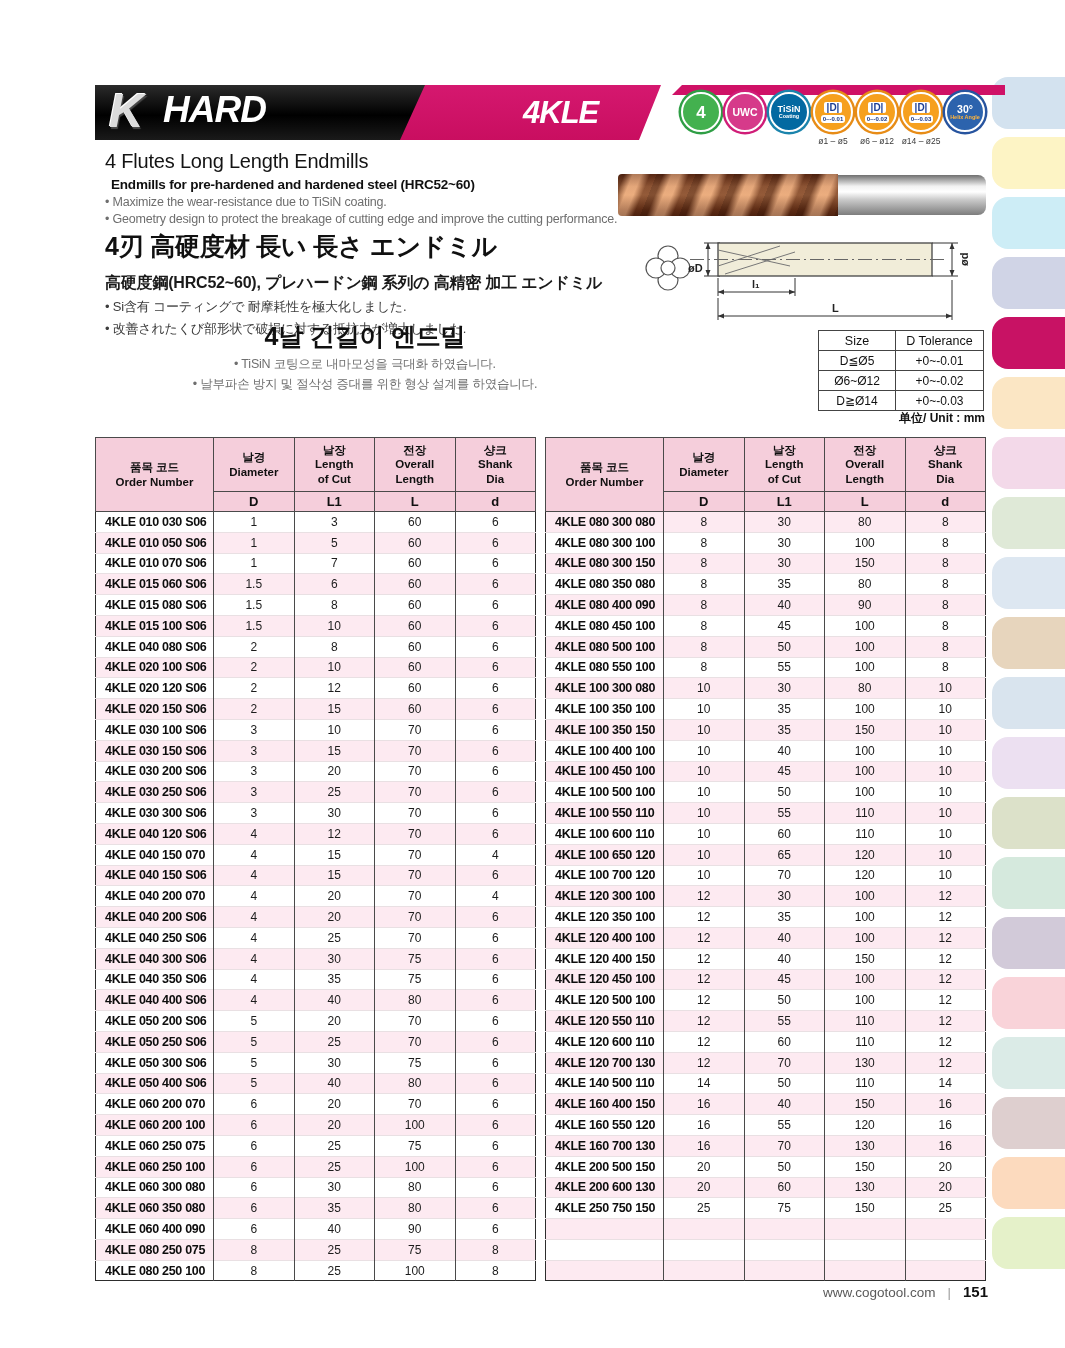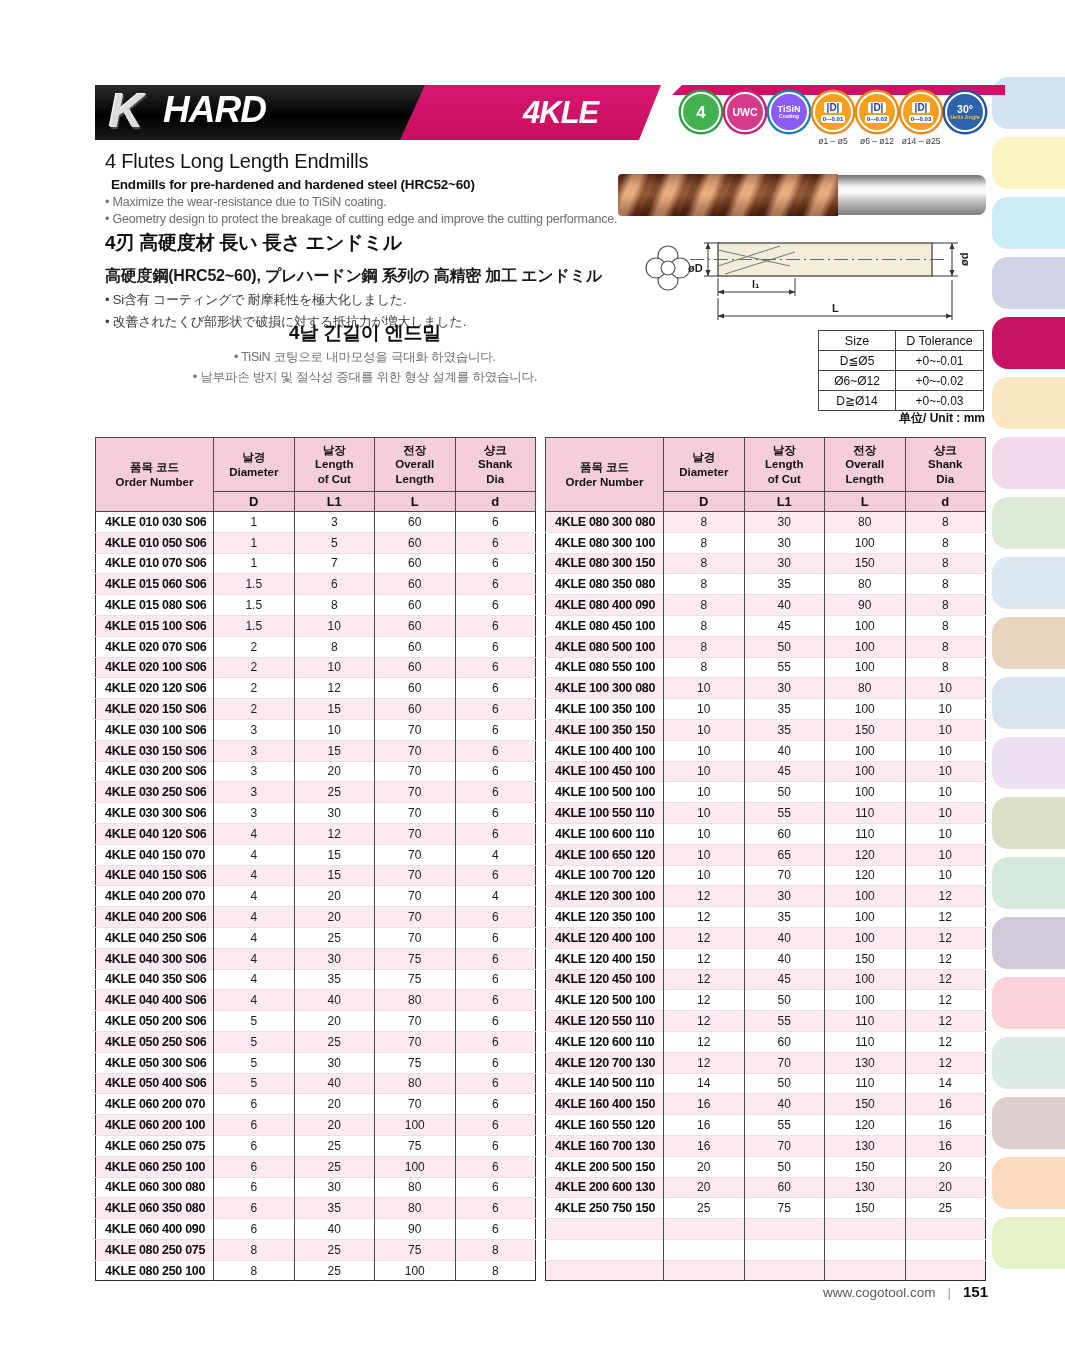--- a/index.html
+++ b/index.html
@@ -35,21 +35,21 @@
   .d-mark{background:#fff;border-radius:2px;padding:0 3px;color:#1d3f96;font-weight:bold;
     font-size:10px;line-height:11px;}
   .d-tol{background:#fff;border-radius:3px;padding:0 2px;margin-top:2px;
     font-size:6px;font-weight:bold;color:#16337e;line-height:8px;}
   .badge-range{margin-top:4px;font-size:8.5px;color:#3a3a3a;white-space:nowrap;}
 
   
   .desc{position:absolute;left:105px;letter-spacing:-0.2px;}
   .desc-title-en{font-size:20px;color:#141414;font-weight:500;}
   .desc-sub-en{font-size:13.5px;font-weight:bold;color:#101010;margin-top:4px;padding-left:6px;}
-  .desc-title-cjk{font-size:19px;font-weight:bold;color:#101010;}
+  .desc-title-cjk{font-size:25px;font-weight:bold;color:#101010;}
   .desc-sub-cjk{font-size:16px;font-weight:bold;color:#1a1a1a;margin-top:10px;}
   .bullet{font-size:12.5px;color:#6e6e6e;margin-top:3px;}
   .bullet-dark{font-size:13px;color:#3c3c3c;margin-top:4px;}
   .bullet::before,.bullet-dark::before{content:"• ";}
 
   
   #photo{position:absolute;left:618px;top:174px;width:368px;height:42px;}
   #photo-flutes{position:absolute;left:0;top:0;width:220px;height:42px;border-radius:4px 0 0 4px;
     background:
       repeating-linear-gradient(112deg,rgba(60,20,5,0.55) 0 6px,rgba(255,190,140,0.45) 14px 22px,rgba(80,30,10,0.5) 30px 36px),
@@ -137,21 +137,21 @@
         </div>
         <div class="badge-range">&nbsp;</div>
       </div>
       <div class="badge-cell">
         <div class="badge" style="background: rgb(214, 58, 138); box-shadow: rgb(208, 29, 120) 0px 0px 0px 2.5px;">
           <div class="badge-main" style="font-size: 10.5px;">UWC</div>
         </div>
         <div class="badge-range">&nbsp;</div>
       </div>
       <div class="badge-cell">
-        <div class="badge" style="background: #8b5cf6; box-shadow: rgb(27, 132, 172) 0px 0px 0px 2.5px;">
+        <div class="badge" style="background: #0369a1; box-shadow: rgb(27, 132, 172) 0px 0px 0px 2.5px;">
           <div class="badge-main" style="font-size: 9px;">TiSiN</div>
           <div class="badge-sub" style="font-size: 5.5px;">Coating</div>
         </div>
         <div class="badge-range">&nbsp;</div>
       </div>
       <div class="badge-cell">
         <div class="badge" style="background: rgb(246, 160, 30); box-shadow: rgb(231, 140, 23) 0px 0px 0px 2.5px;">
           <div class="d-mark">|D|</div>
           <div class="d-tol">0~-0.01</div>
         </div>
@@ -357,21 +357,21 @@
           <td>6</td>
         </tr>
         <tr class="alt">
           <td class="code">4KLE 015 100 S06</td>
           <td>1.5</td>
           <td>10</td>
           <td>60</td>
           <td>6</td>
         </tr>
         <tr>
-          <td class="code">4KLE 020 070 S06</td>
+          <td class="code">4KLE 040 080 S06</td>
           <td>2</td>
           <td>8</td>
           <td>60</td>
           <td>6</td>
         </tr>
         <tr class="alt">
           <td class="code">4KLE 020 100 S06</td>
           <td>2</td>
           <td>10</td>
           <td>60</td>

